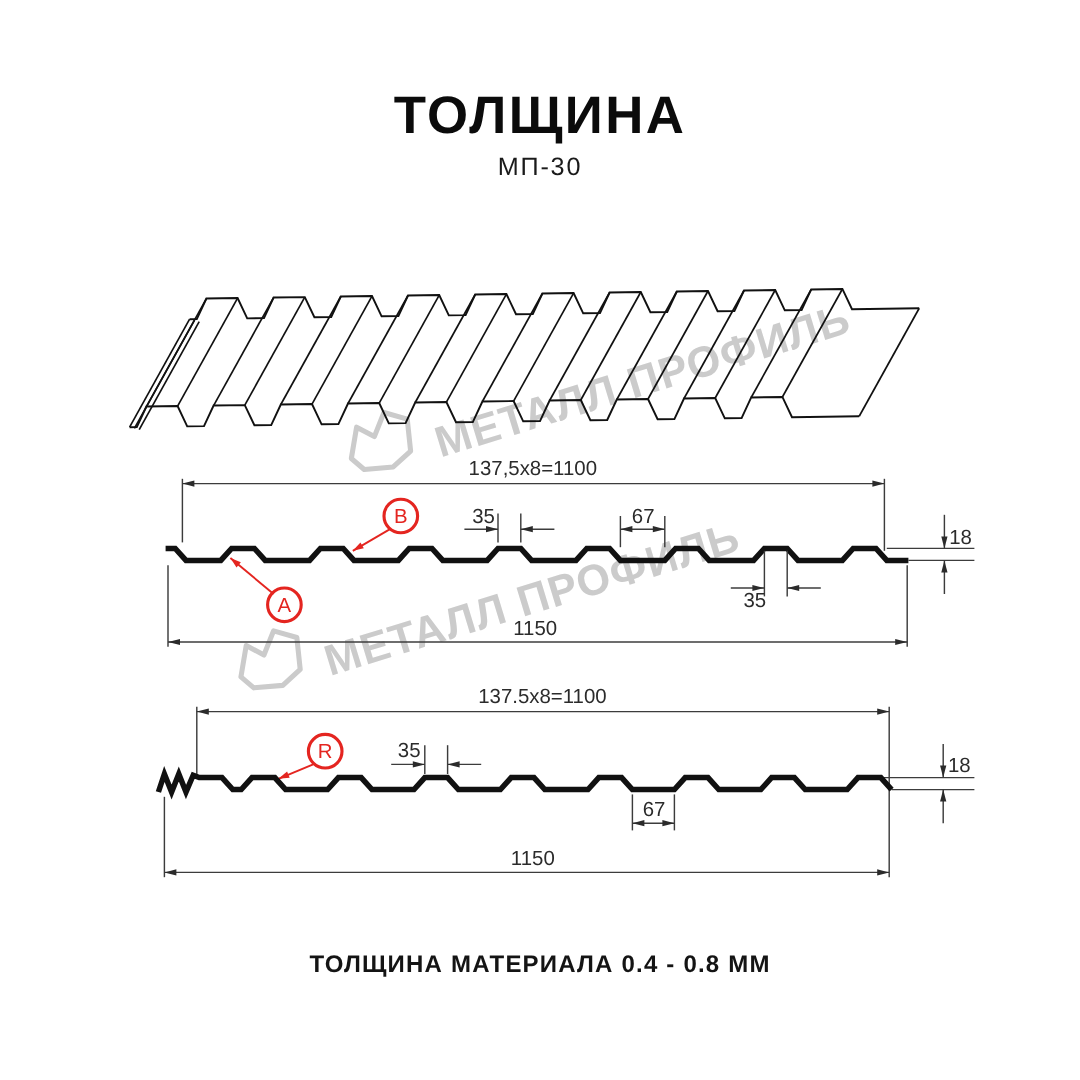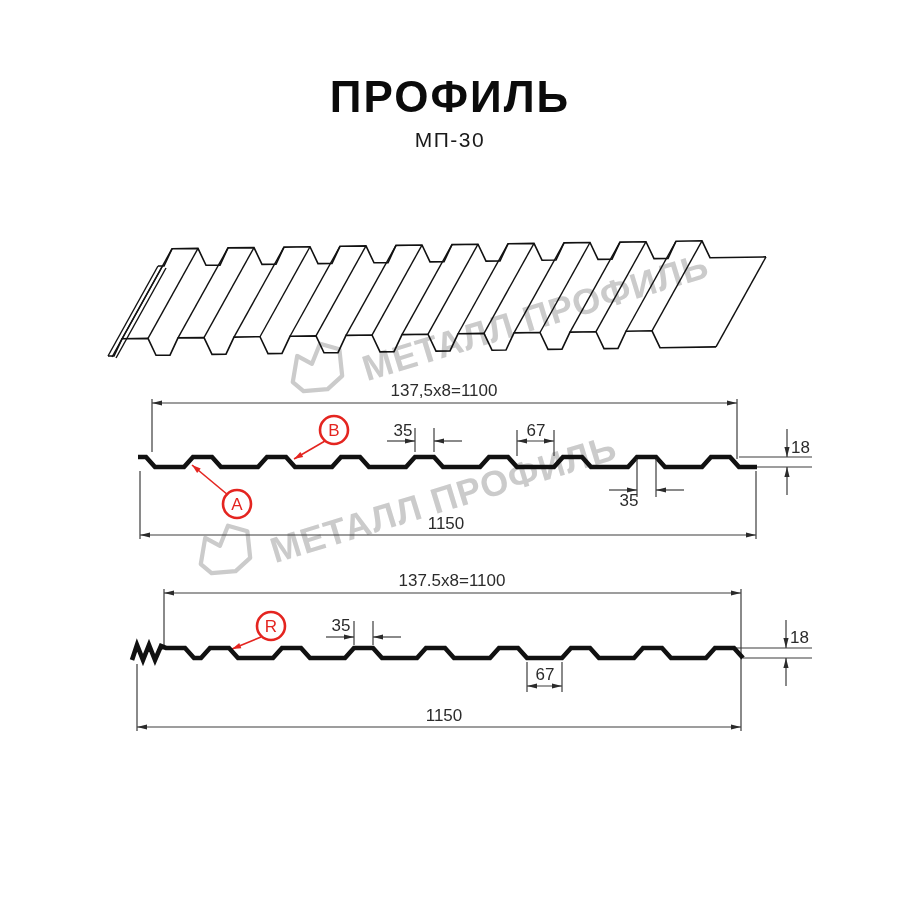--- a/index.html
+++ b/index.html
@@ -20,21 +20,21 @@
   .dim{font-size:17px;fill:#2b2b2b;font-family:"Liberation Sans",sans-serif;}
   .mid{text-anchor:middle;}
   .redt{font-size:17px;fill:var(--red);text-anchor:middle;font-family:"Liberation Sans",sans-serif;}
   .redc{fill:none;stroke:var(--red);stroke-width:2.6;}
 </style>
 </head>
 <body>
 
 <div class="page">
 
-  <div class="title">ПРОФИЛЬ</div>
+  <div class="title">ТОЛЩИНА</div>
   <div class="subtitle">МП-30</div>
 
   <div class="wm" style="left:293px;top:350px;">
     <svg class="wm-logo" width="66" height="56" viewBox="0 0 78 64">
       <path d="M8,38 L22,10 L36,24 L52,4 L72,17 L66,48 L45,58 L17,52 Z" fill="none" stroke="var(--wm)" stroke-width="5" stroke-linejoin="round"></path>
     </svg>
     <span class="wm-text">МЕТАЛЛ ПРОФИЛЬ</span>
   </div>
 
   <div class="wm" style="left:201px;top:532px;">
@@ -162,13 +162,14 @@
       <text class="dim mid" x="452" y="586">137.5x8=1100</text>
       <text class="dim mid" x="341" y="631">35</text>
       <text class="dim mid" x="545" y="680">67</text>
       <text class="dim" x="790" y="643">18</text>
       <text class="dim mid" x="444" y="721">1150</text>
       <circle class="redc" cx="271" cy="626" r="14"></circle>
       <text class="redt" x="271" y="632">R</text>
     </g>
   </svg>
 
+  <div class="footer">ТОЛЩИНА МАТЕРИАЛА 0.4 - 0.8 ММ</div>
 </div>
 
 </body></html>

